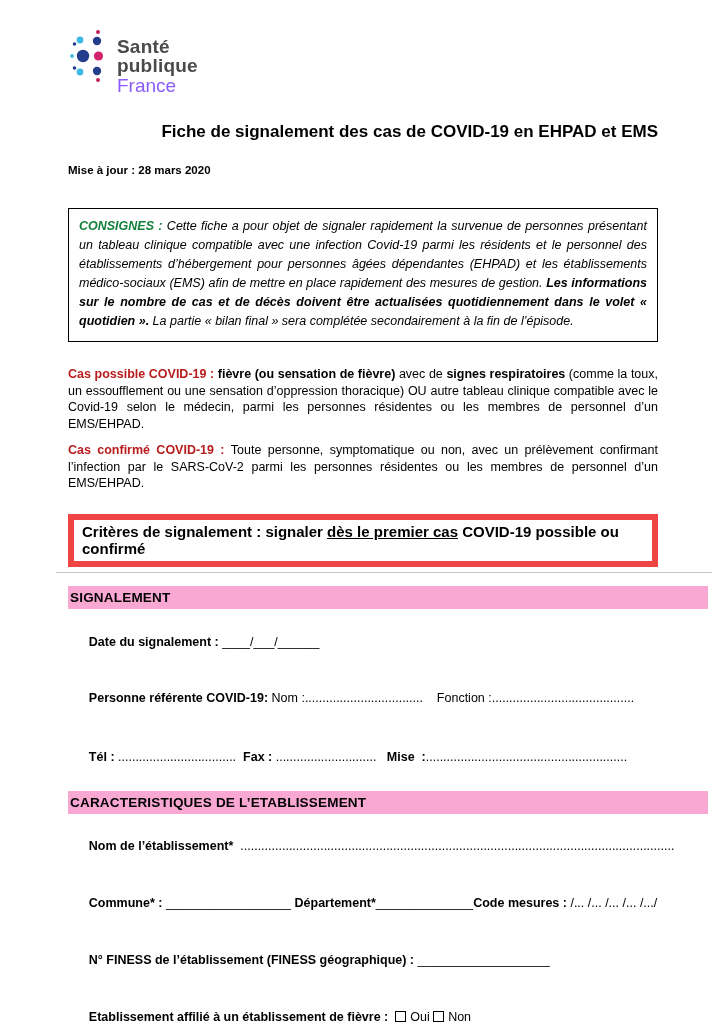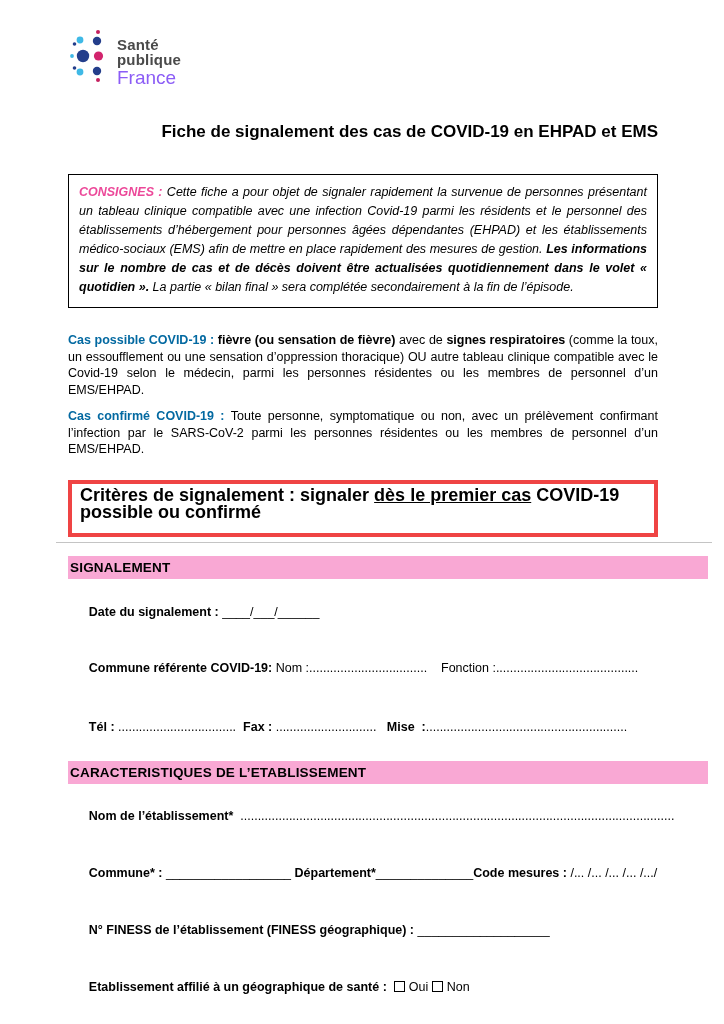--- a/index.html
+++ b/index.html
@@ -10,49 +10,49 @@
     overflow:hidden;
     font-family:"Liberation Sans","DejaVu Sans",sans-serif;
     color:#000;
   }
   .content{padding:0 66px 0 68px;}
 
   
   .logo{display:flex;align-items:flex-start;margin:28px 0 0 2px;height:58px;}
   .logo svg{display:block;}
   .logo-text{margin-left:9px;line-height:1.02;padding-top:9px;}
-  .logo-line{font-size:15px;font-weight:bold;color:#4a4a4a;letter-spacing:.2px;}
+  .logo-line{font-size:19px;font-weight:bold;color:#4a4a4a;letter-spacing:.2px;}
   .logo-france{font-size:19px;font-weight:normal;color:#8b5cf6;}
 
   
   .title{margin-top:36px;text-align:right;font-size:17px;font-weight:bold;}
   .updated{margin-top:22px;font-size:11.5px;font-weight:bold;}
 
   
   .consignes{
     margin-top:32px;
     border:1.5px solid #000;
     padding:8px 10px 10px 10px;
     font-size:12.5px;line-height:19px;
     font-style:italic;text-align:justify;
   }
-  .consignes-label{color:#ec4899;font-weight:bold;}
+  .consignes-label{color:#15803d;font-weight:bold;}
   .b{font-weight:bold;}
 
   
   .def{margin-top:24px;font-size:12.5px;line-height:16.5px;text-align:justify;}
   .def + .def{margin-top:10px;}
-  .def-label{color:#0369a1;font-weight:bold;}
+  .def-label{color:#b91c1c;font-weight:bold;}
 
   
   .criteres{
     margin-top:22px;
-    border:4px solid #ef4444;
-    padding:3px 8px 12px 8px;
-    font-size:18px;font-weight:bold;line-height:17px;
+    border:6px solid #ef4444;
+    padding:3px 8px 4px 8px;
+    font-size:15px;font-weight:bold;line-height:17px;
   }
   .u{text-decoration:underline;}
 
   .sep-line{margin-top:5px;margin-left:-12px;margin-right:-54px;border-top:1px solid #c4c4c4;height:0;}
 
   
   .band{
     background:#f9a8d4;
     margin-right:-50px;
     padding:4px 0 4px 2px;
@@ -101,20 +101,21 @@
         <circle cx="28" cy="52" r="2" fill="#c4215f"></circle>
       </svg>
       <div class="logo-text">
         <div class="logo-line">Santé</div>
         <div class="logo-line">publique</div>
         <div class="logo-france">France</div>
       </div>
     </div>
 
     <div class="title">Fiche de signalement des cas de COVID-19 en EHPAD et EMS</div>
+    <div class="updated">Mise à jour : 28 mars 2020</div>
 
     <div class="consignes">
       <span class="consignes-label">CONSIGNES : </span><span>Cette fiche a pour objet de signaler rapidement la survenue de personnes présentant un tableau clinique compatible avec une infection Covid-19 parmi les résidents et le personnel des établissements d’hébergement pour personnes âgées dépendantes (EHPAD) et les établissements médico-sociaux (EMS) afin de mettre en place rapidement des mesures de gestion. </span><span class="b">Les informations sur le nombre de cas et de décès doivent être actualisées quotidiennement dans le volet « quotidien ». </span><span>La partie « bilan final » sera complétée secondairement à la fin de l’épisode.</span>
     </div>
 
     <div class="def">
       <span class="def-label">Cas possible COVID-19 : </span><span class="b">fièvre (ou sensation de fièvre)</span><span> avec de </span><span class="b">signes respiratoires</span><span> (comme la toux, un essoufflement ou une sensation d’oppression thoracique) OU autre tableau clinique compatible avec le Covid-19 selon le médecin, parmi les personnes résidentes ou les membres de personnel d’un EMS/EHPAD.</span>
     </div>
 
     <div class="def">
@@ -126,21 +127,21 @@
     </div>
     <div class="sep-line"></div>
 
     <div class="band band-sig">SIGNALEMENT</div>
 
     <div class="field f-date">
       <span class="fl">Date du signalement : </span><span>____/___/______</span>
     </div>
 
     <div class="field f-ref">
-      <span class="fl">Commune référente COVID-19:</span><span> Nom :..................................    Fonction :.........................................</span>
+      <span class="fl">Personne référente COVID-19:</span><span> Nom :..................................    Fonction :.........................................</span>
     </div>
 
     <div class="field f-tel">
       <span class="fl">Tél : </span><span>..................................  </span><span class="fl">Fax : </span><span>.............................   </span><span class="fl">Mise  :</span><span>..........................................................</span>
     </div>
 
     <div class="band band-car">CARACTERISTIQUES DE L’ETABLISSEMENT</div>
 
     <div class="field f-nom">
       <span class="fl">Nom de l’établissement*  </span><span>.............................................................................................................................</span>
@@ -148,21 +149,21 @@
 
     <div class="field f-commune">
       <span class="fl">Commune* : </span><span>__________________ </span><span class="fl">Département*</span><span>______________</span><span class="fl">Code mesures : </span><span>/... /... /... /... /.../</span>
     </div>
 
     <div class="field f-finess">
       <span class="fl">N° FINESS de l’établissement (FINESS géographique) : </span><span>___________________</span>
     </div>
 
     <div class="field f-affilie">
-      <span class="fl">Etablissement affilié à un géographique de santé :  </span><span class="cb"></span><span>Oui</span><span> </span><span class="cb"></span><span>Non</span>
+      <span class="fl">Etablissement affilié à un établissement de fièvre :  </span><span class="cb"></span><span>Oui</span><span> </span><span class="cb"></span><span>Non</span>
     </div>
 
     <div class="field f-sioui">
       
     </div>
 
   </div>
 </div>
 
 </body></html>

